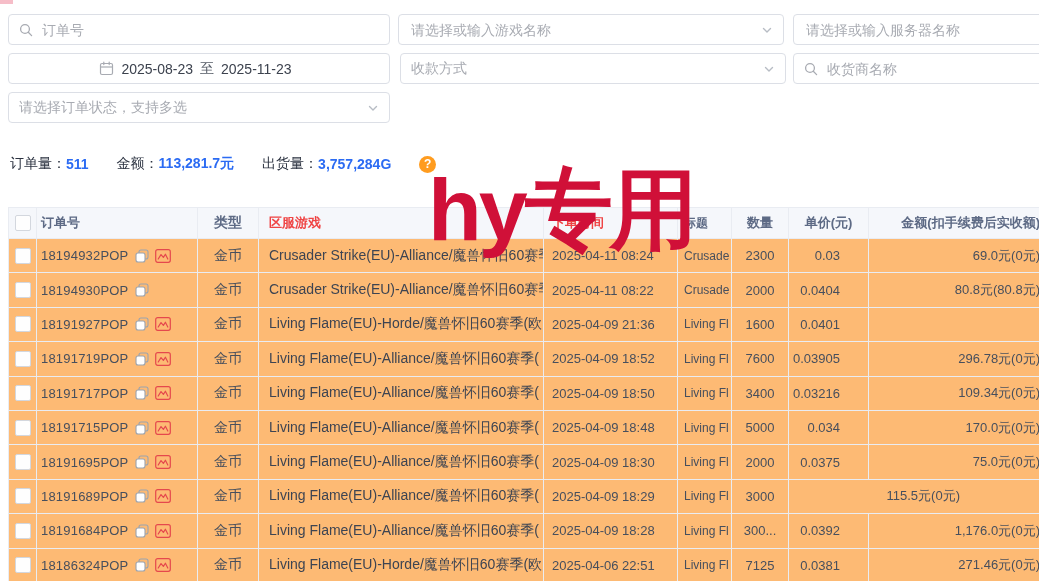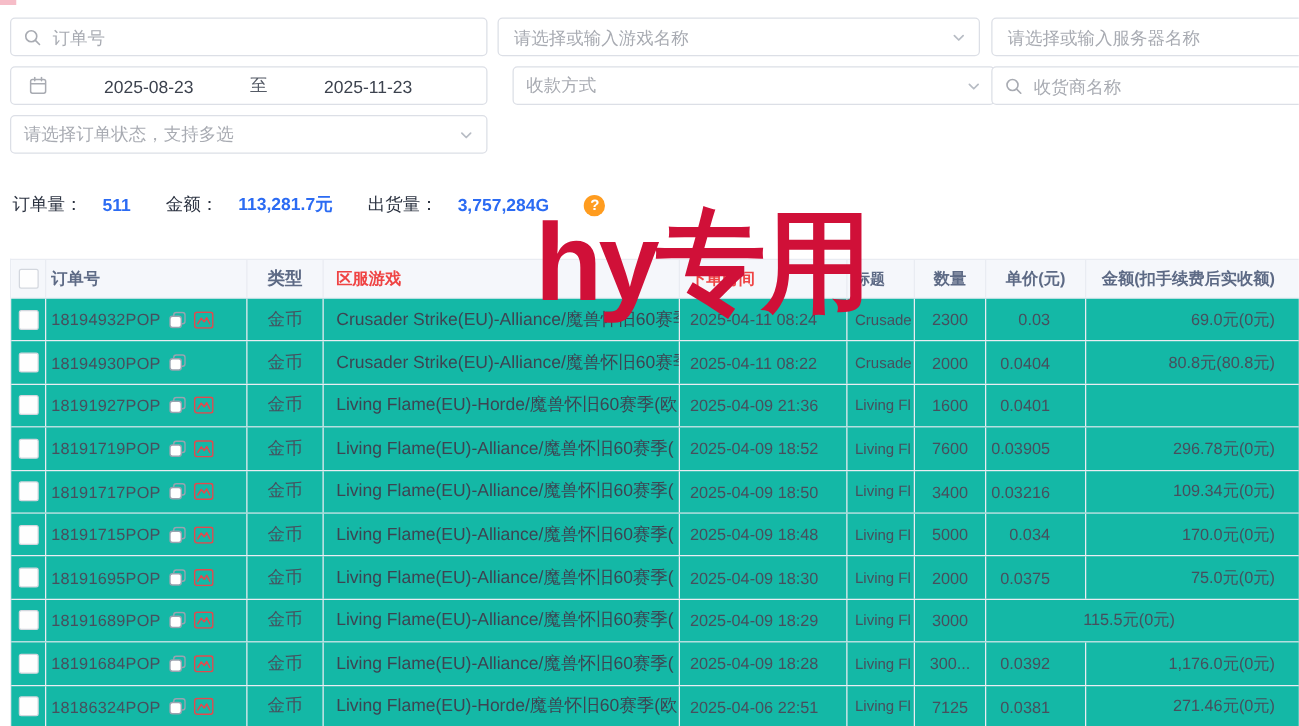--- a/index.html
+++ b/index.html
@@ -14,47 +14,47 @@
     position:absolute;height:31px;box-sizing:border-box;
     border:1px solid #dcdfe6;border-radius:4px;background:#fff;
     display:flex;align-items:center;padding:0 10px;gap:7px;
   }
   .f-input input{
     border:none;outline:none;flex:1;font-size:14px;color:#303133;
     font-family:inherit;background:transparent;min-width:0;
   }
   .f-input input::placeholder{color:#a8abb2;}
   .chev{margin-left:auto;flex:none;}
-  .date-box{justify-content:space-between;padding:12px 14px;}
+  .date-box{justify-content:center;padding:12px 14px;}
   .date-text{font-size:14px;color:#3c424e;}
   .date-sep{font-size:14px;color:#555b66;}
   .ph-only{font-size:14px;color:#a8abb2;}
   
   .summary{position:absolute;left:10px;top:155px;display:flex;align-items:center;
     font-size:14px;color:#2b3240;}
   .summary .grp{margin-right:28px;display:flex;align-items:center;}
-  .summary .val{color:#2b6bf3;margin-left:16px;font-weight:600;}
+  .summary .val{color:#2b6bf3;margin-left:0;font-weight:600;}
   .help{width:17px;height:17px;border-radius:50%;background:#ff9c1f;color:#fff;
     font-size:12px;font-weight:bold;display:flex;align-items:center;justify-content:center;}
   
   .table{position:absolute;left:8px;top:207px;width:1031px;
     border-top:1px solid #e9ecf2;border-left:1px solid #e9ecf2;font-size:13px;}
-  .tr{display:flex;height:33.4px;border-bottom:1px solid #e9ecf2;background:#14b8a6;}
+  .tr{display:flex;height:33.4px;border-bottom:1px solid #e9ecf2;background:#fdba74;}
   .tr.head{height:30px;background:#f5f7fb;color:#5d6a85;font-weight:600;}
   .td{box-sizing:border-box;border-right:1px solid #e9ecf2;display:flex;
     align-items:center;overflow:hidden;white-space:nowrap;}
   .c-cb{width:28px;justify-content:center;}
   .c-order{width:161px;padding-left:4px;gap:6px;}
   .c-type{width:61px;justify-content:center;font-size:14px;}
   .c-game{width:285px;padding-left:10px;font-size:14px;color:#3d4452;}
   .c-time{width:134px;padding-left:8px;}
   .c-title{width:54px;padding-left:6px;font-size:12px;}
   .c-qty{width:57px;justify-content:center;}
   .c-price{width:80px;justify-content:flex-end;padding-right:28px;}
-  .c-amount{width:171px;justify-content:flex-end;padding-right:20px;border-right:none;}
+  .c-amount{width:171px;justify-content:flex-end;padding-right:0;border-right:none;}
   .tr.head .c-game,.tr.head .c-time{font-size:13px;color:#ef4444;}
   .order-no{letter-spacing:.2px;}
   .cb{width:14px;height:14px;border:1px solid #d3d7de;border-radius:2px;background:#fefefe;display:inline-block;}
   .icon{display:inline-flex;align-items:center;}
   
   .watermark{
     position:absolute;left:428px;top:162px;z-index:5;
     font-size:88px;line-height:1.1;font-weight:800;letter-spacing:-3px;
     color:#d01038;white-space:nowrap;pointer-events:none;
   }
@@ -96,21 +96,21 @@
         <line x1="4.8" y1="1" x2="4.8" y2="3.6" stroke="#a8abb2" stroke-width="1.2" stroke-linecap="round"></line>
         <line x1="10.2" y1="1" x2="10.2" y2="3.6" stroke="#a8abb2" stroke-width="1.2" stroke-linecap="round"></line>
       </svg>
   </span>
   <span class="date-text">2025-08-23</span>
   <span class="date-sep">至</span>
   <span class="date-text">2025-11-23</span>
   <span></span>
 </div>
 
-<div class="f-input" style="left:410px;top:53px;width:386px;">
+<div class="f-input" style="left:400px;top:53px;width:386px;">
   <span class="ph-only">收款方式</span>
   <span class="icon chev">
     <svg width="12" height="12" viewBox="0 0 12 12">
         <polyline points="2.5,4.5 6,8 9.5,4.5" fill="none" stroke="#b7bcc4" stroke-width="1.4" stroke-linecap="round" stroke-linejoin="round"></polyline>
       </svg>
   </span>
 </div>
 
 <div class="f-input" style="left:793px;top:53px;width:260px;border-radius:4px 0 0 4px;">
   <span class="icon">

